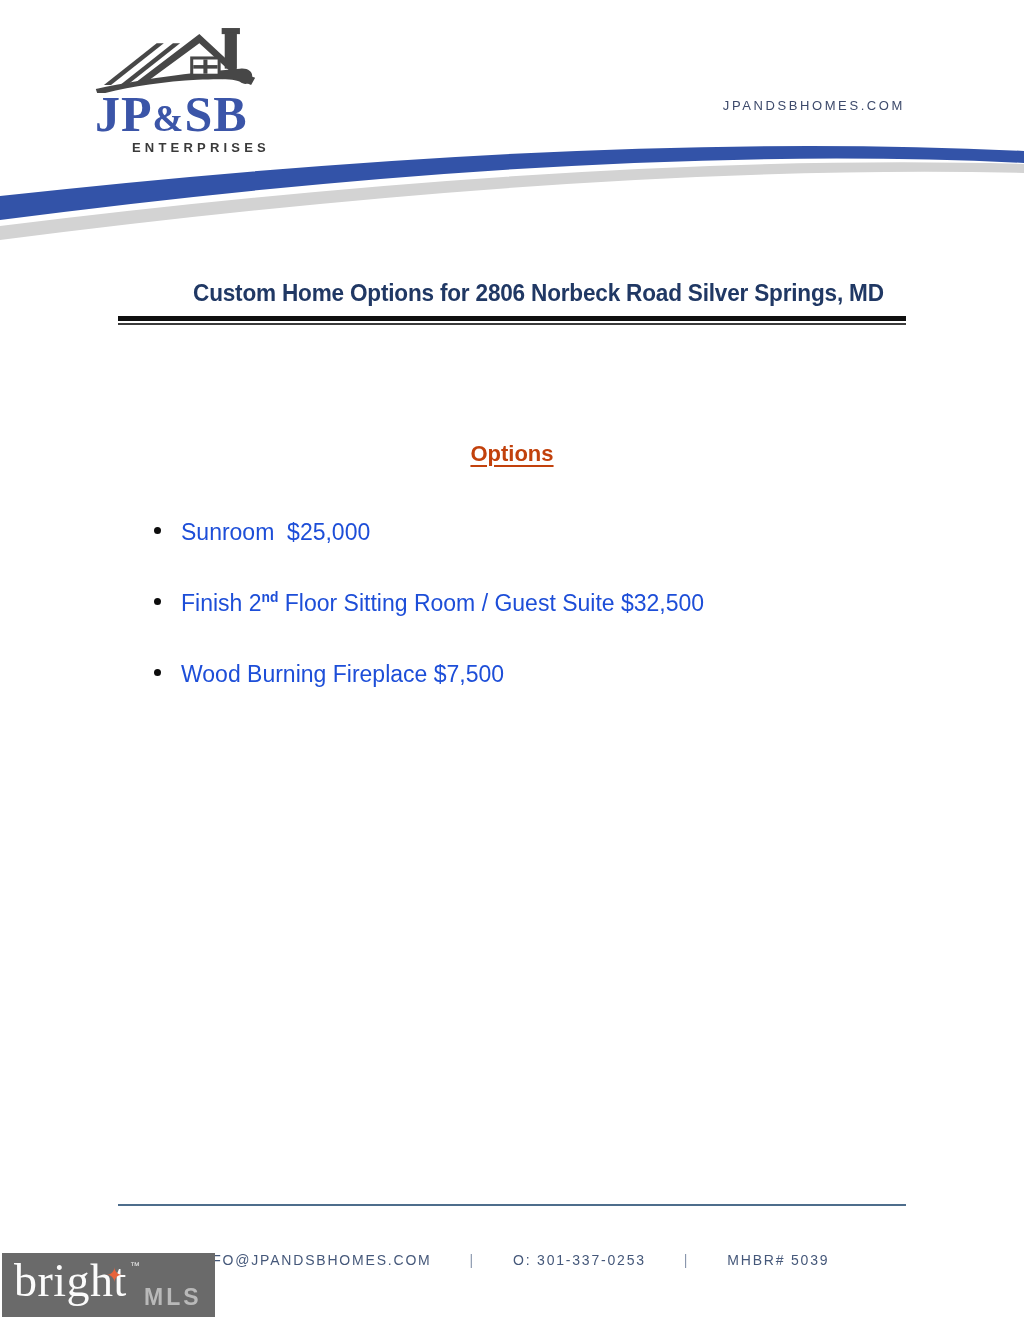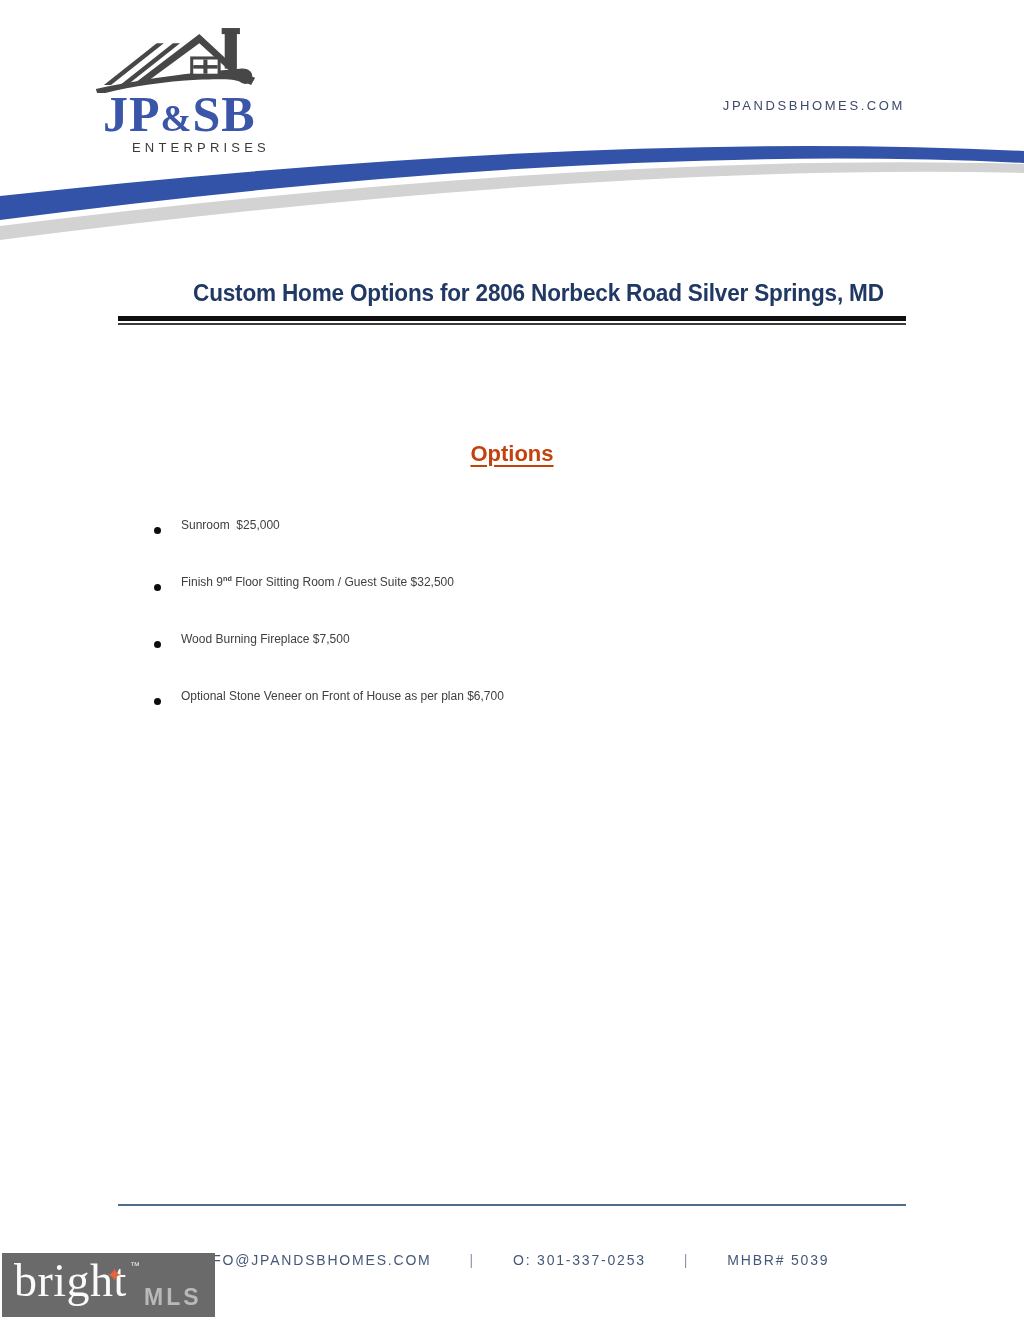--- a/index.html
+++ b/index.html
@@ -11,26 +11,26 @@
 
   
   .swoosh { position:absolute; top:0; left:0; }
 
   
   .logo { position:absolute; left:95px; top:26px; width:164px; }
   .logo-art { display:block; }
   .brand {
     font-family:"Liberation Serif", serif; font-weight:600;
     font-size:50px; line-height:0.92; color:#3b55a8;
-    letter-spacing:1px; margin-top:-2px; white-space:nowrap;margin-left:8px;
+    letter-spacing:1px; margin-top:-2px; white-space:nowrap;
   }
   .brand .amp { font-size:0.74em; }
   .tagline {
     margin-top:3px; margin-left:37px;
-    font-size:13px; font-weight:400; letter-spacing:4.2px;
+    font-size:13px; font-weight:700; letter-spacing:4.2px;
     color:#3a3a3a; white-space:nowrap;
   }
 
   
   .site {
     position:absolute; top:98px; right:119px;
     font-size:13px; letter-spacing:2.6px; color:#3d4a6b; font-weight:500;
   }
 
   
@@ -54,21 +54,21 @@
     font-size:22px; font-weight:700; color:#c2410c;
     text-decoration:underline; text-underline-offset:4px; text-decoration-thickness:2px;
   }
 
   
   .options {
     position:absolute; left:181px; top:518px; right:90px;
     margin:0; padding:0; list-style:none;
   }
   .options li {
-    position:relative; font-size:12px; color:#404040;
+    position:relative; font-size:23px; color:#1d4ed8;
     margin-bottom:42px; line-height:1.25; white-space:nowrap;
   }
   .options li::before {
     content:""; position:absolute; left:-27px; top:9px;
     width:7px; height:7px; border-radius:50%; background:#0d0d0d;
   }
   .options sup { font-size:0.60em; line-height:0;font-weight:bold; }
 
   
   .footer-rule {
@@ -140,23 +140,22 @@
 
   <div class="title-wrap">
     <h1>Custom Home Options for 2806 Norbeck Road Silver Springs, MD</h1>
     <div class="title-rule"></div>
   </div>
 
   <h2 class="options-heading">Options</h2>
 
   <ul class="options">
       <li><span>Sunroom&nbsp; $25,000</span></li>
-      <li><span>Finish 9</span><sup>nd</sup><span> Floor Sitting Room / Guest Suite $32,500</span></li>
+      <li><span>Finish 2</span><sup>nd</sup><span> Floor Sitting Room / Guest Suite $32,500</span></li>
       <li><span>Wood Burning Fireplace $7,500</span></li>
-      <li><span>Optional Stone Veneer on Front of House as per plan $6,700</span></li>
     </ul>
 
   <div class="footer-rule"></div>
   <div class="footer">
     <span>INFO@JPANDSBHOMES.COM</span>
     <span class="sep">|</span>
     <span>O: 301-337-0253</span>
     <span class="sep">|</span>
     <span>MHBR# 5039</span>
   </div>

